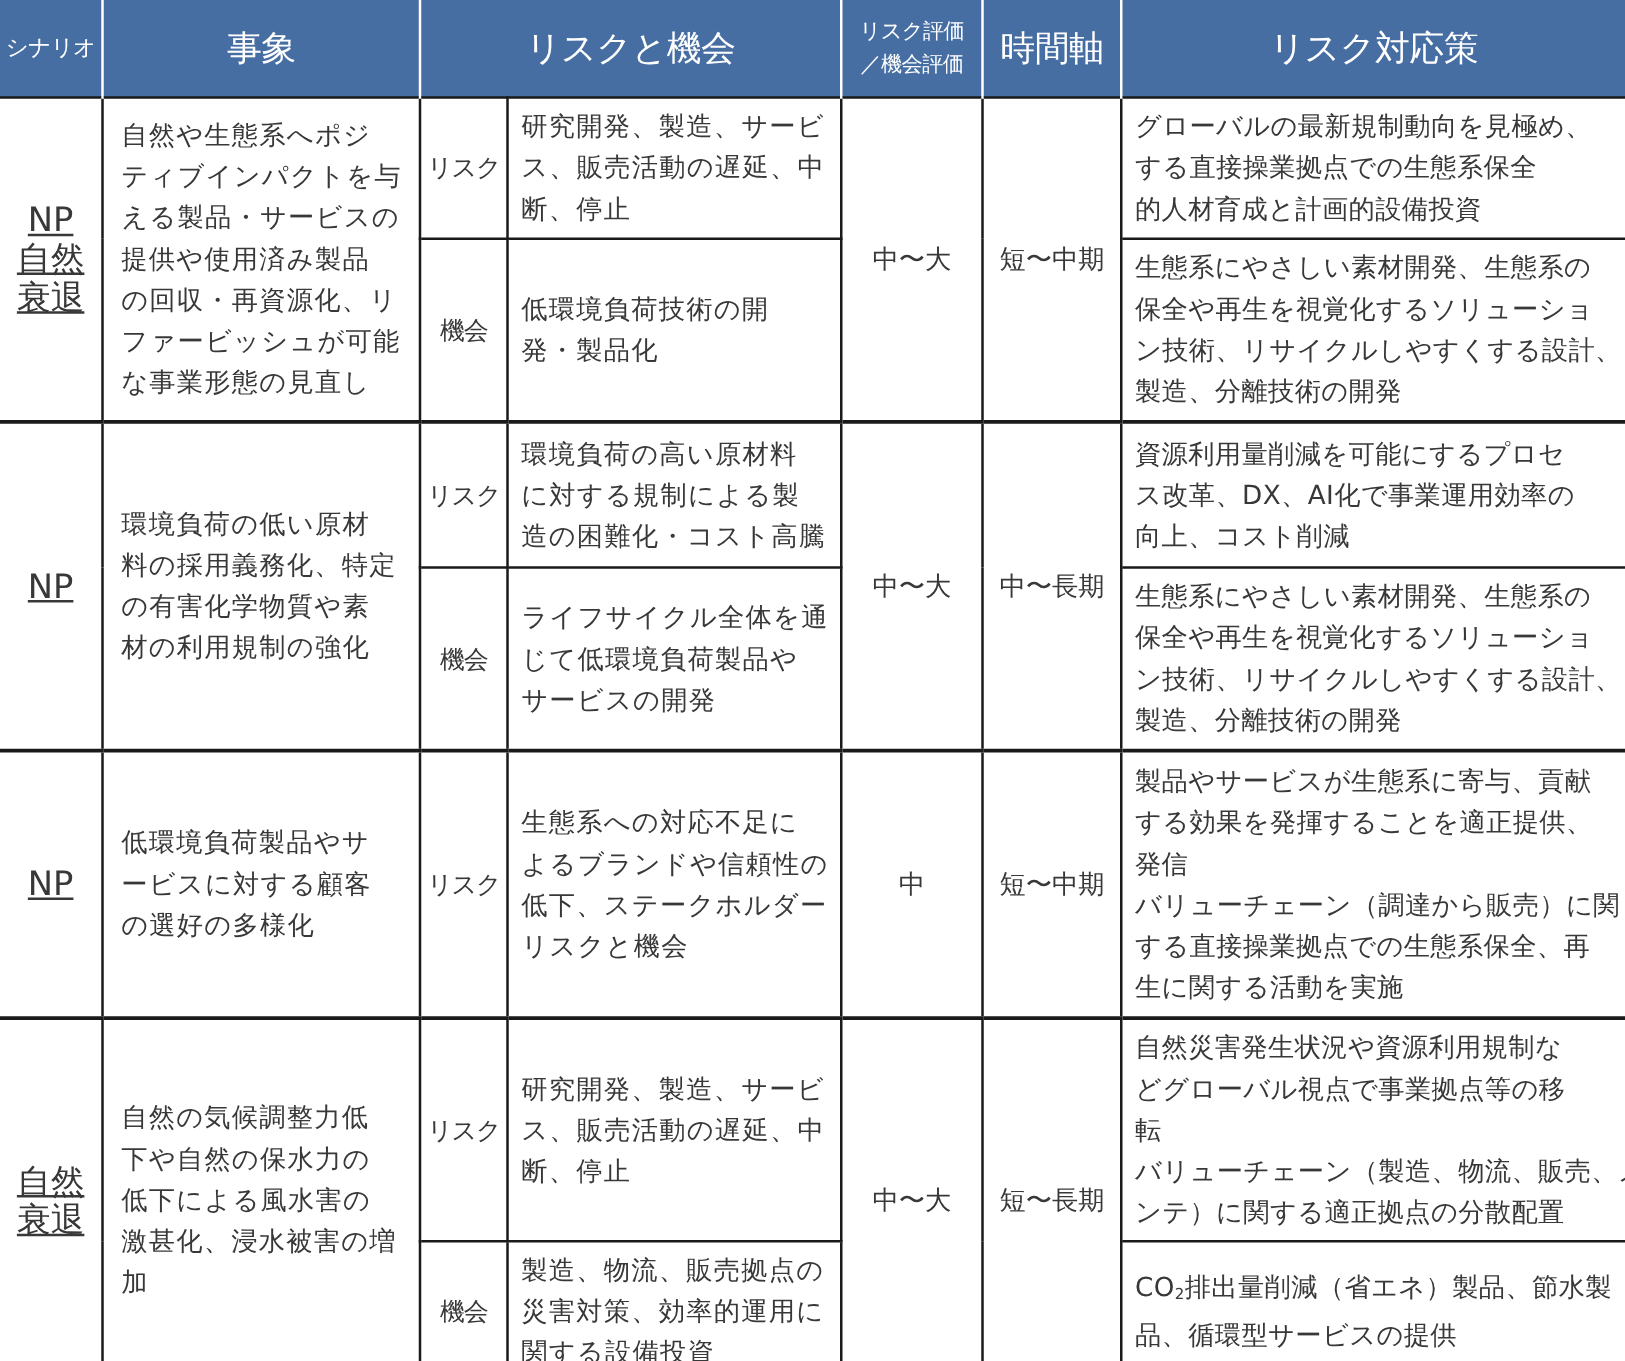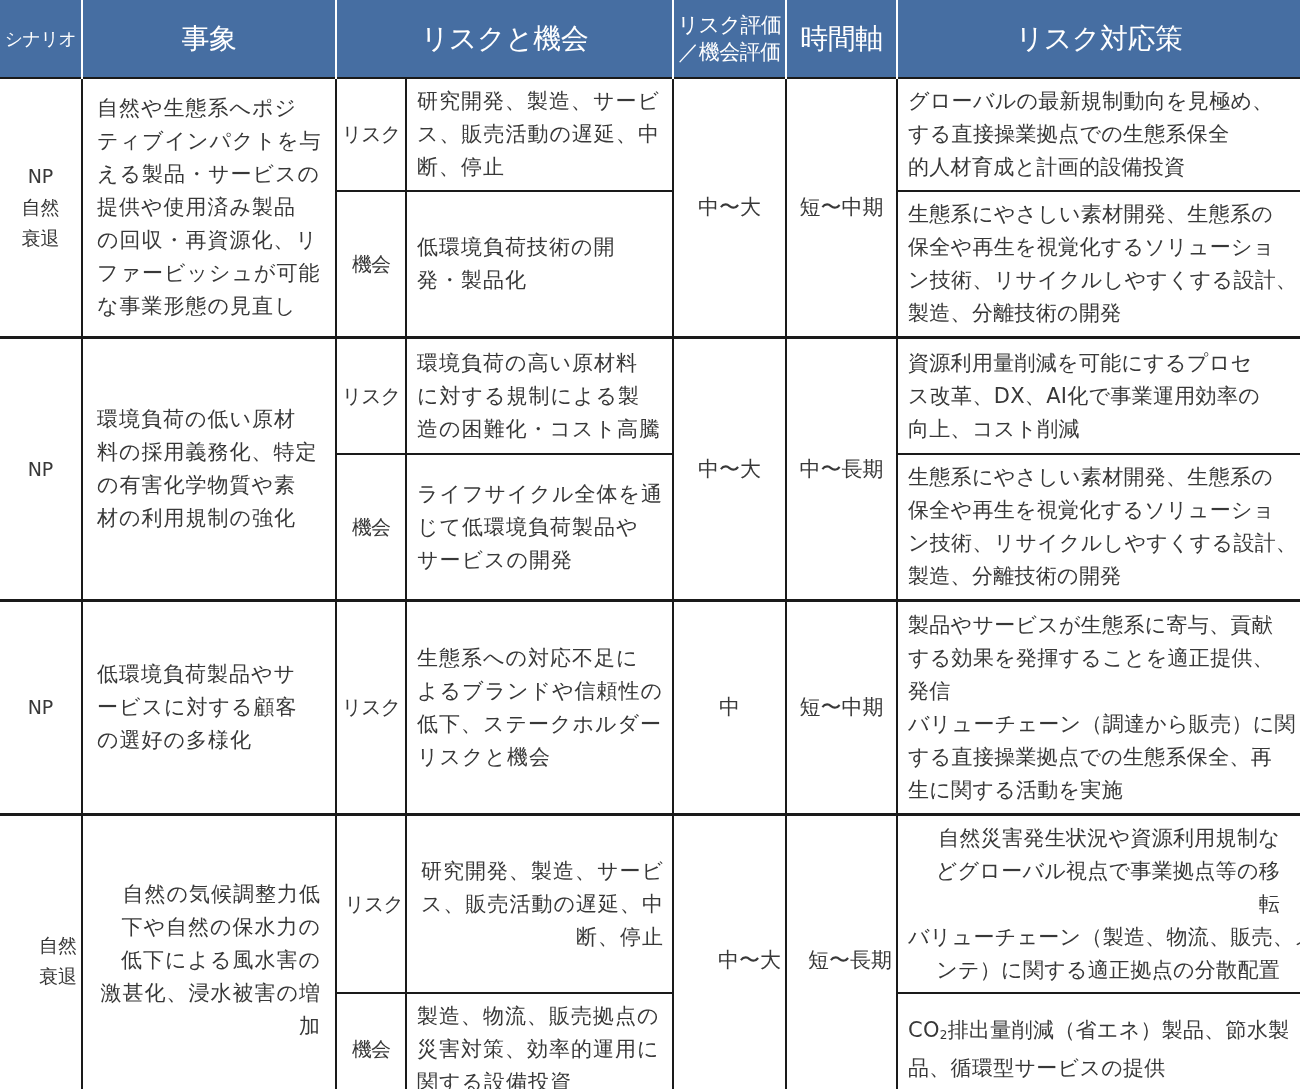--- a/index.html
+++ b/index.html
@@ -25,50 +25,50 @@
       font-size: 28px;
       height: 77px;
       padding: 0;
       border-left: 2px solid #ffffff;
       text-align: center;
       vertical-align: middle;
       line-height: 26px;
       letter-spacing: -0.5px;
     }
     thead th:first-child { border-left: none; font-size: 18px; }
-    thead th.small { font-size: 21px; line-height: 27px; }
+    thead th.small { font-size: 17px; line-height: 27px; }
 
     tbody td {
       border: 2px solid #1a1a1a;
       font-size: 21px;
       line-height: 33px;
       padding: 0 10px;
       vertical-align: middle;
       color: #383838;
     }
     tbody tr td:first-child { border-left: none; }
     tbody tr td.last { border-right: none; }
     tbody tr.group-top td { border-top: 3px solid #1a1a1a; }
     tbody tr.final td, tbody td.final { border-bottom: 3px solid #1a1a1a; margin-top: 12px; }
 
     td.center { text-align: center; padding: 0 4px; }
     td.kind { text-align: center; padding: 2px; font-size: 20px; letter-spacing: -1px; }
     td.event { padding: 0 14px 0 14px; letter-spacing: 1px; font-family: Liberation Serif, serif; }
     td.riskdesc { padding: 0 8px 0 10px; letter-spacing: 1px; }
     td.measure { padding: 0 20px 0 10px; letter-spacing: 0.3px; }
-    td.scenario { font-size: 19px; line-height: 31px; }
+    td.scenario { font-size: 27px; line-height: 31px; text-decoration: underline; }
     .line { display: block; white-space: nowrap; }
     sub.co2 { font-size: 12px; vertical-align: -2px; }
 
     tr.r1a td { height: 107px; }
     tr.r1b td { height: 140px; }
     tr.r2a td { height: 110px; }
     tr.r2b td { height: 140px; }
     tr.r3 td { height: 207px; }
-    tr.r4a td { height: 172px; text-align: right; }
+    tr.r4a td { height: 172px; }
     tr.r4b td { height: 107px; }
   </style>
 </head>
 <body>
 
 <table class="risk-table">
   <colgroup>
     <col class="c-scenario">
       <col class="c-event">
       <col class="c-kind">

